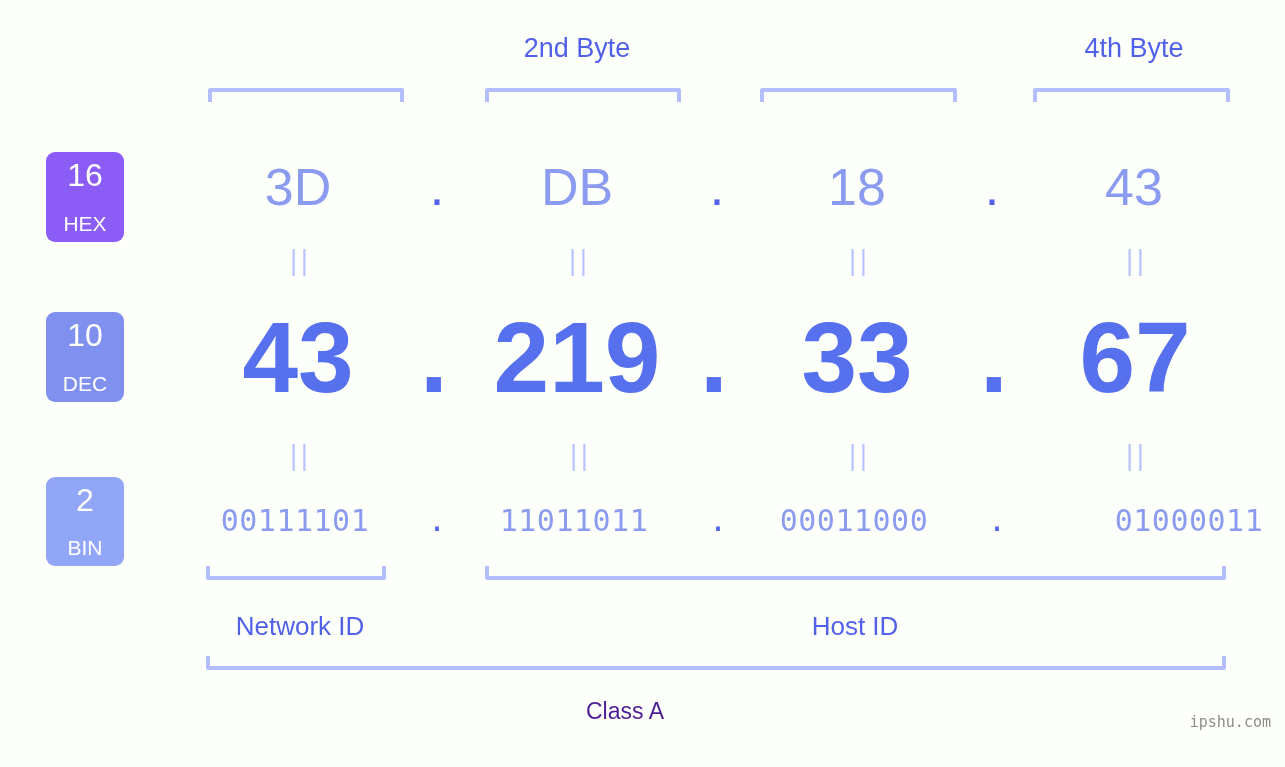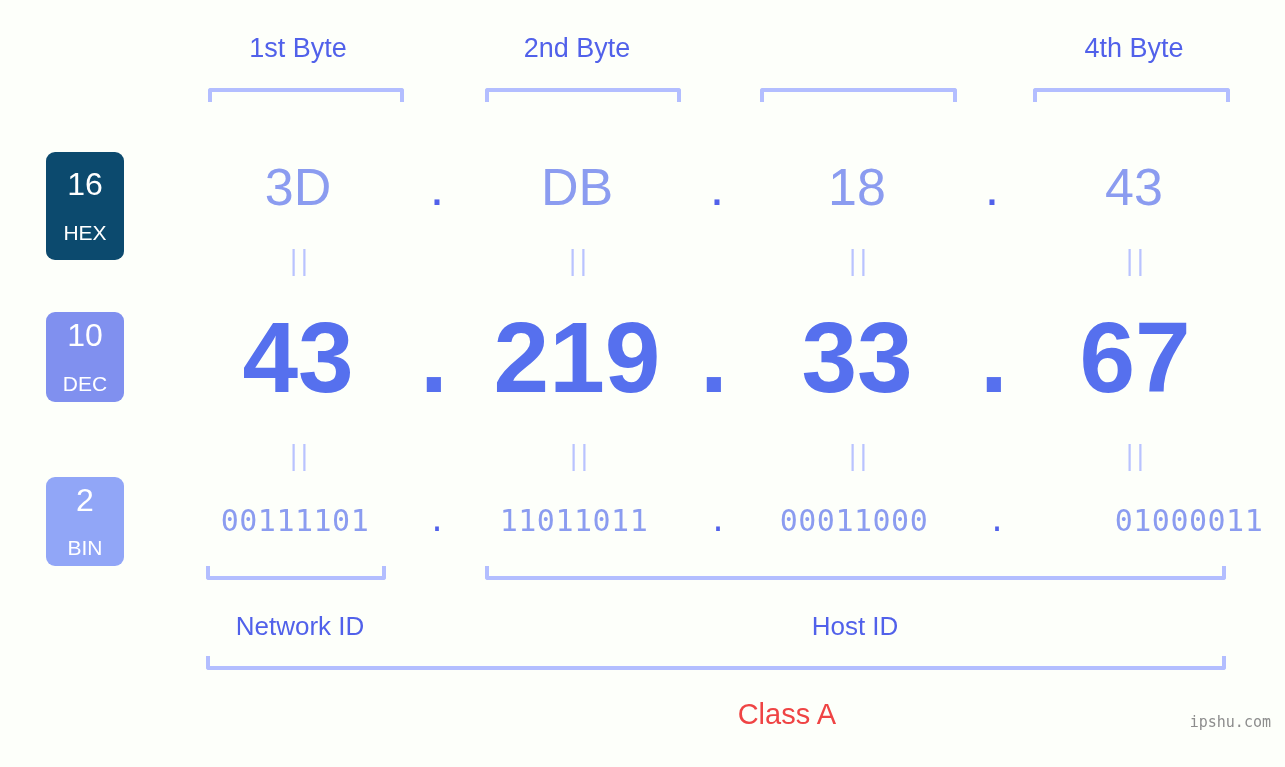--- a/index.html
+++ b/index.html
@@ -72,21 +72,21 @@
     font-size: 32px;
     line-height: 1.05;
     font-weight: 400;
   }
   .badge .nm {
     font-size: 21px;
     line-height: 1.1;
     font-weight: 400;
     margin-top: 19px;
   }
-  #badge-hex { top: 152px; height: 108px; background: #0c4a6e; }
+  #badge-hex { top: 152px; height: 90px; background: #8b5cf6; }
   #badge-dec { top: 312px; height: 90px; background: #8090ef; }
   #badge-bin { top: 477px; height: 89px; background: #91a6f7; }
 
   
   .cell {
     position: absolute;
     text-align: center;
     white-space: nowrap;
   }
 
@@ -158,43 +158,42 @@
   
   .section-label {
     position: absolute;
     text-align: center;
     font-size: 26px;
     color: #5161ea;
     white-space: nowrap;
   }
   .class-label {
     position: absolute;
-    text-align: right;
-    font-size: 29px;
-    color: #ef4444;
+    text-align: left;
+    font-size: 23px;
+    color: #4c1d95;
     white-space: nowrap;
   }
 
   
   #watermark {
     position: absolute;
     right: 14px;
     top: 713px;
     font-family: "DejaVu Sans Mono", monospace;
     font-size: 15px;
     color: #8d8d8d;
     letter-spacing: 0px;
   }
 </style>
 </head>
 <body>
 
 <div id="stage">
 
-  <div class="byte-label" style="left:168px;">1st Byte</div>
   <div class="byte-label" style="left:447px;">2nd Byte</div>
   <div class="byte-label" style="left:1004px;">4th Byte</div>
 
   <div class="bracket-down" style="left:208px;  top:88px; width:196px;"></div>
   <div class="bracket-down" style="left:485px;  top:88px; width:196px;"></div>
   <div class="bracket-down" style="left:760px;  top:88px; width:197px;"></div>
   <div class="bracket-down" style="left:1033px; top:88px; width:197px;"></div>
 
   <div class="badge" id="badge-hex">
     <span class="num">16</span>

